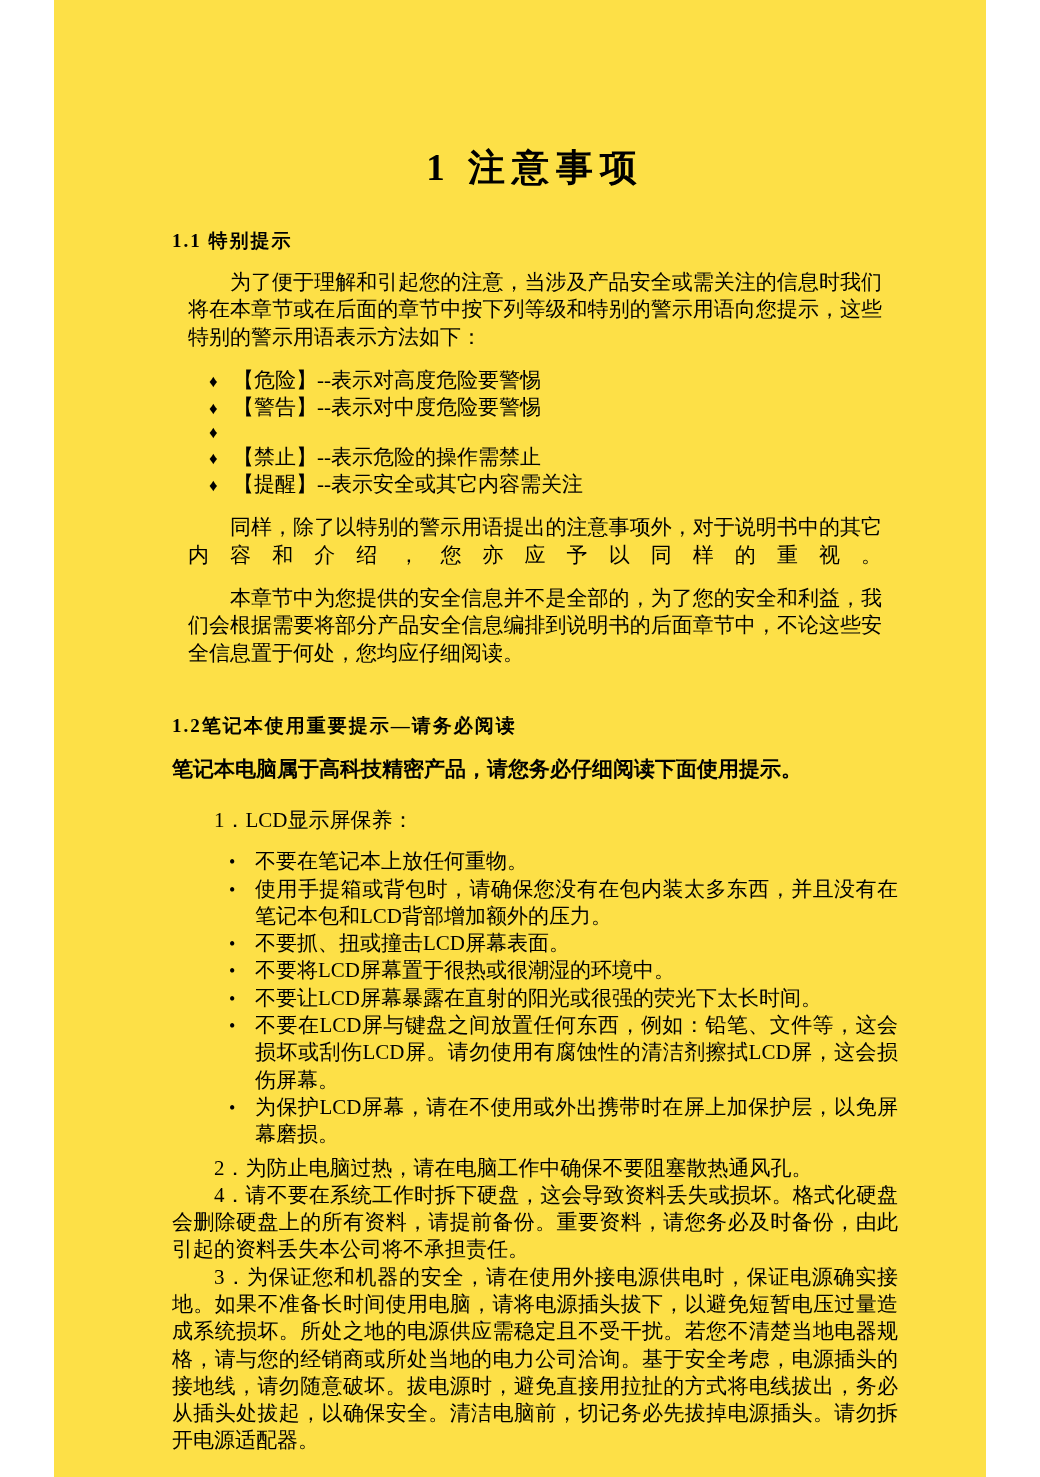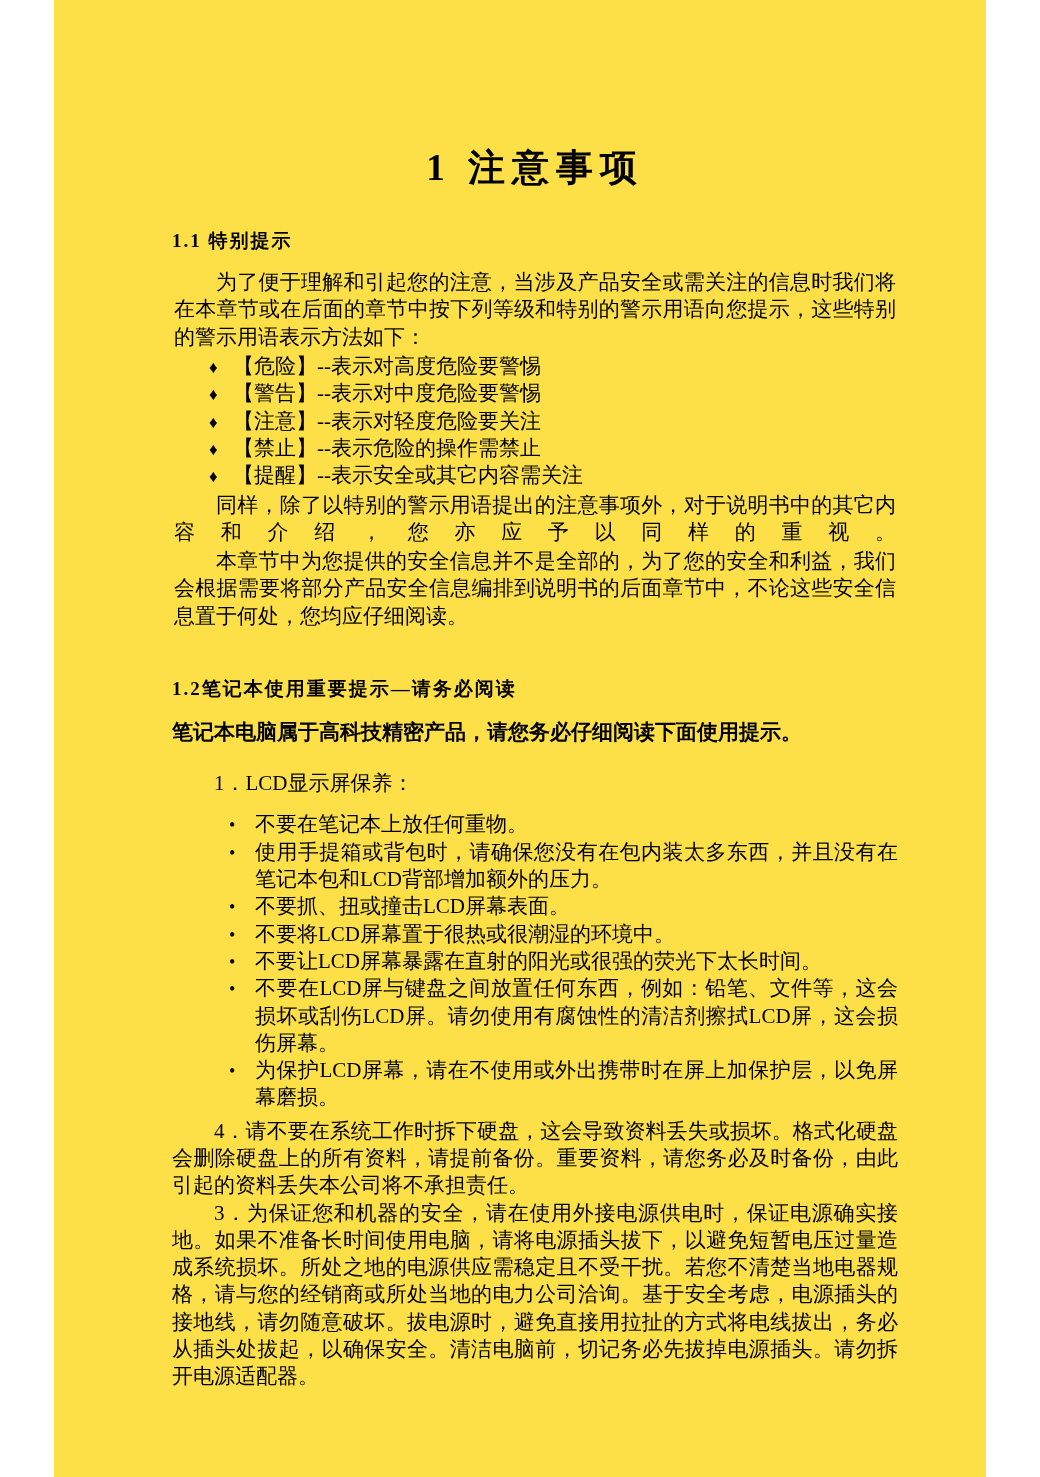--- a/index.html
+++ b/index.html
@@ -25,21 +25,21 @@
   }
   .section-heading {
     font-size: 19px;
     font-weight: bold;
     letter-spacing: 2px;
     margin: 0 0 16px 0;
     line-height: 1.2;
   }
   .section-heading.second { margin-top: 48px; margin-bottom: 18px; }
   .body-para {
-    margin: 2px;
+    margin: 16px;
     text-align: justify;
   }
   .indent { text-indent: 2em; }
   .justify-last { text-align-last: justify; }
   .diamond-list { margin: 2px 0 2px 0; }
   .diamond-item {
     display: flex;
     align-items: baseline;
     padding-left: 37px;
   }
@@ -91,21 +91,20 @@
     <div class="diamond-item">
       <span class="diamond-mark">♦</span>
       <span class="diamond-text">【危险】--表示对高度危险要警惕</span>
     </div>
     <div class="diamond-item">
       <span class="diamond-mark">♦</span>
       <span class="diamond-text">【警告】--表示对中度危险要警惕</span>
     </div>
     <div class="diamond-item">
       <span class="diamond-mark">♦</span>
-      <span class="diamond-text">【注意】--表示对轻度危险要关注</span>
     </div>
     <div class="diamond-item">
       <span class="diamond-mark">♦</span>
       <span class="diamond-text">【禁止】--表示危险的操作需禁止</span>
     </div>
     <div class="diamond-item">
       <span class="diamond-mark">♦</span>
       <span class="diamond-text">【提醒】--表示安全或其它内容需关注</span>
     </div>
   </div>
@@ -144,16 +143,17 @@
     <div class="bullet-item">
       <span class="bullet-mark">•</span>
       <span class="bullet-text">不要在LCD屏与键盘之间放置任何东西，例如：铅笔、文件等，这会损坏或刮伤LCD屏。请勿使用有腐蚀性的清洁剂擦拭LCD屏，这会损伤屏幕。</span>
     </div>
     <div class="bullet-item">
       <span class="bullet-mark">•</span>
       <span class="bullet-text">为保护LCD屏幕，请在不使用或外出携带时在屏上加保护层，以免屏幕磨损。</span>
     </div>
   </div>
 
+  <p class="num-para">2．为防止电脑过热，请在电脑工作中确保不要阻塞散热通风孔。</p>
   <p class="num-para">4．请不要在系统工作时拆下硬盘，这会导致资料丢失或损坏。格式化硬盘会删除硬盘上的所有资料，请提前备份。重要资料，请您务必及时备份，由此引起的资料丢失本公司将不承担责任。</p>
   <p class="num-para">3．为保证您和机器的安全，请在使用外接电源供电时，保证电源确实接地。如果不准备长时间使用电脑，请将电源插头拔下，以避免短暂电压过量造成系统损坏。所处之地的电源供应需稳定且不受干扰。若您不清楚当地电器规格，请与您的经销商或所处当地的电力公司洽询。基于安全考虑，电源插头的接地线，请勿随意破坏。拔电源时，避免直接用拉扯的方式将电线拔出，务必从插头处拔起，以确保安全。清洁电脑前，切记务必先拔掉电源插头。请勿拆开电源适配器。</p>
 
 </div>
 
 </body></html>

